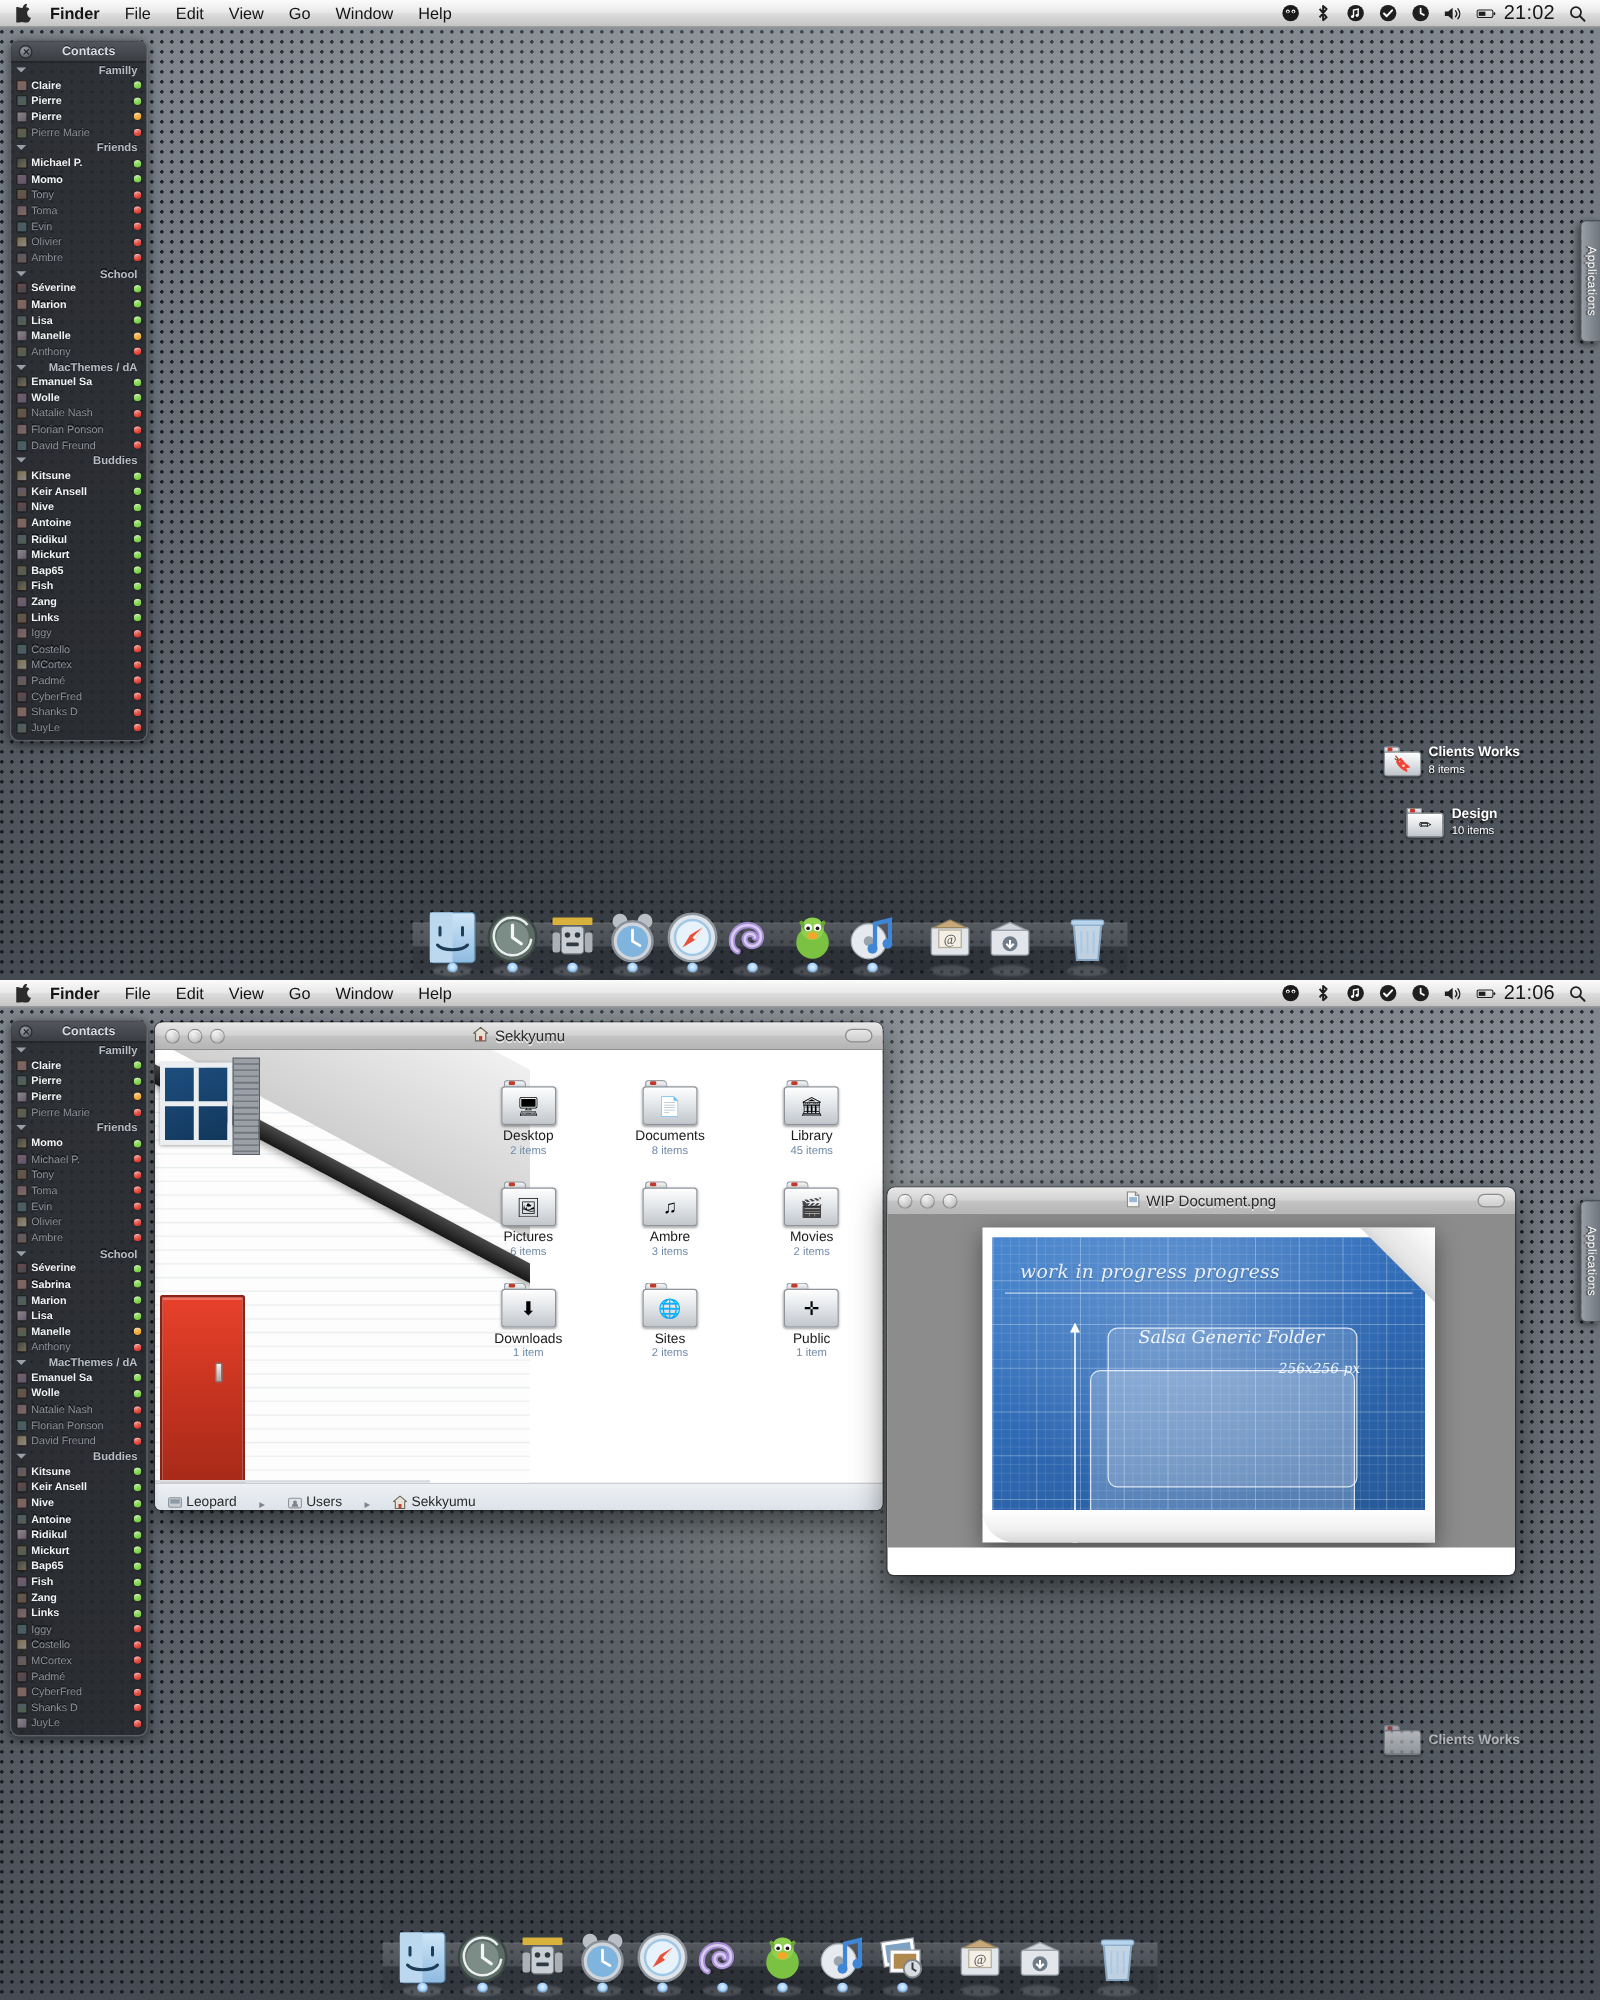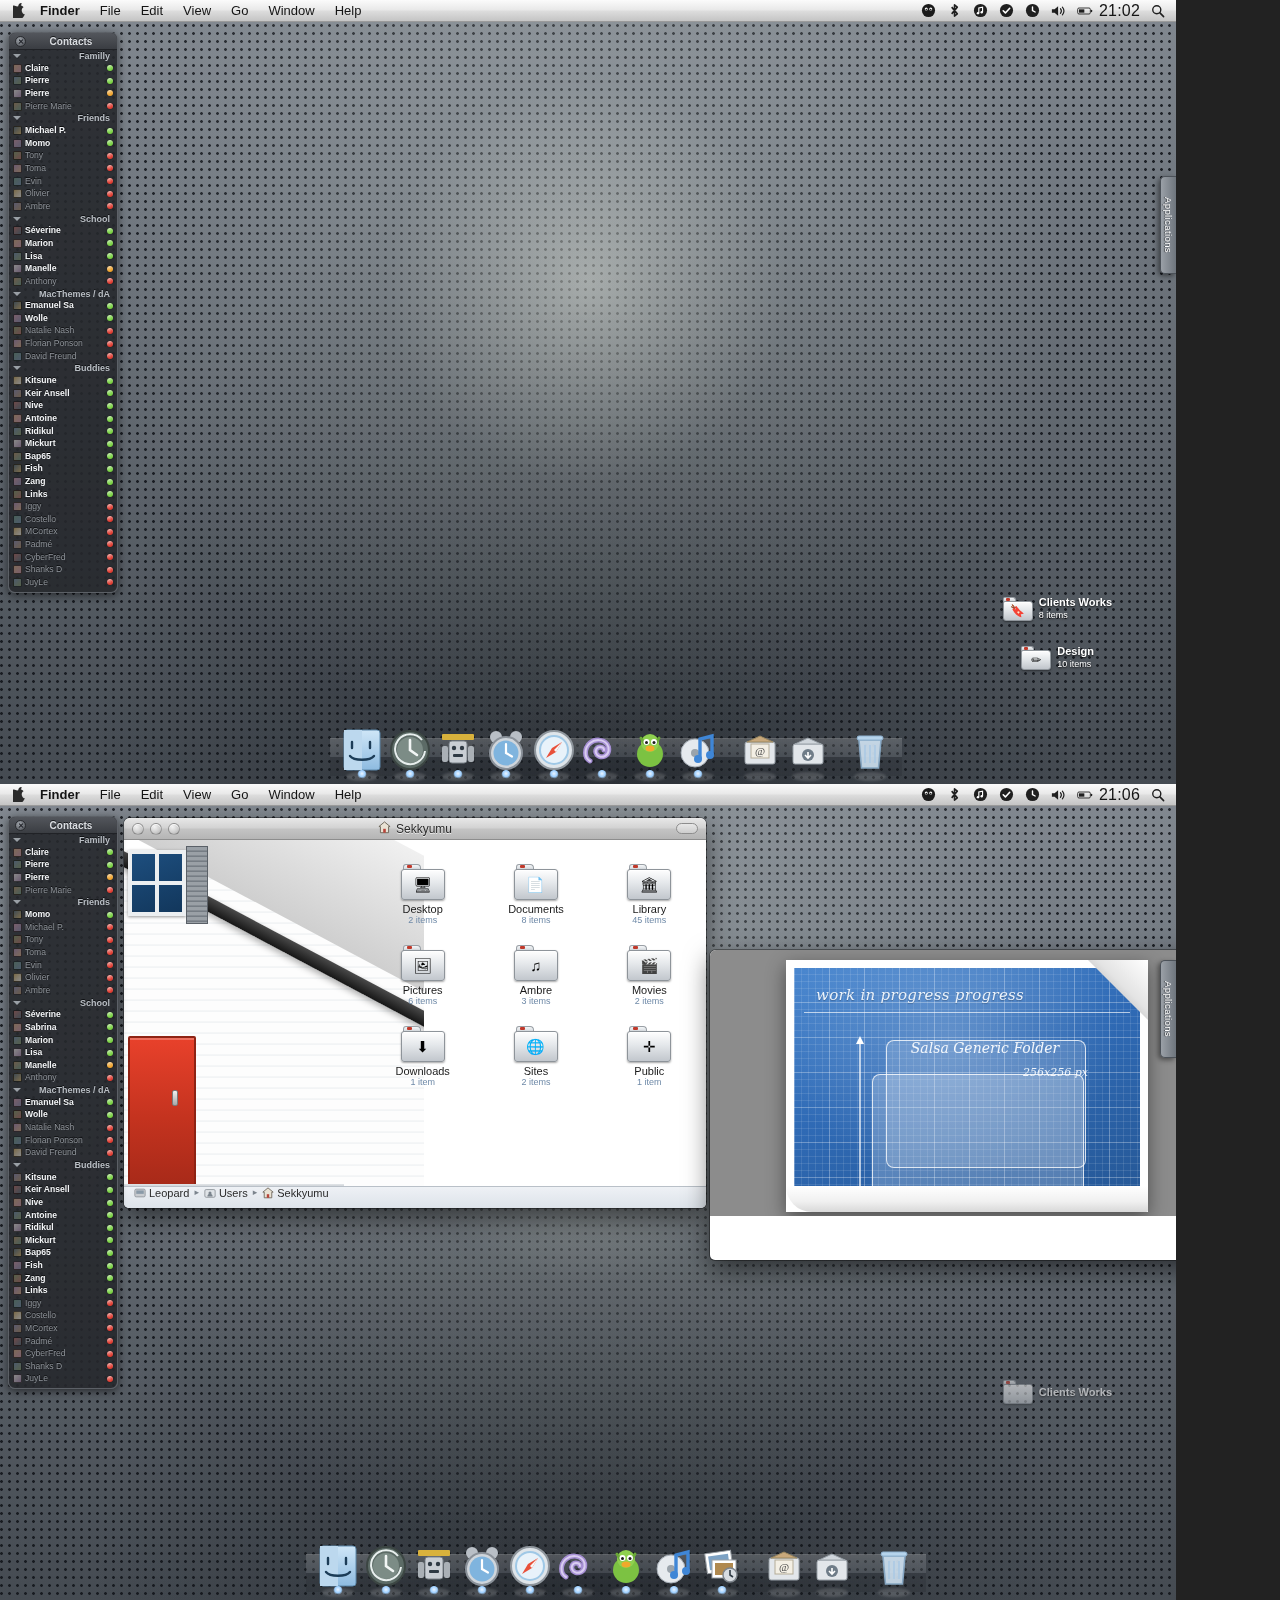--- a/index.html
+++ b/index.html
@@ -1,21 +1,21 @@
 <!DOCTYPE html>
 <html><head>
 <meta charset="utf-8">
 <style>
   * { margin:0; padding:0; box-sizing:border-box; }
   html,body { width:1280px; height:1600px; overflow:hidden;
     font-family:"Liberation Sans", sans-serif; }
   body { background:#222; }
 
   
-  .screen { position:absolute; left:0; width:1176px; overflow:hidden;padding-left:20px; }
+  .screen { position:absolute; left:0; width:1280px; overflow:hidden;padding-left:20px; }
   #screen-top    { top:0;   height:784px; }
   #screen-bottom { top:784px; height:816px; }
 
   
   .wall {
     position:absolute; left:0; top:0; width:100%; height:100%;
     background-color:#6c727a;
     background-image:
       radial-gradient(circle at 50% 36%, rgba(240,244,235,.50) 0%, rgba(190,198,196,.22) 26%, rgba(90,96,104,0) 62%),
       radial-gradient(ellipse at 50% 110%, rgba(20,24,30,.55) 0%, rgba(20,24,30,0) 60%),
@@ -162,21 +162,21 @@
   .bigfolder{ position:relative; width:44px; height:36px; }
   .bigfolder .tab{ position:absolute; left:2px; top:0; width:18px; height:6px; border-radius:3px 4px 0 0;
     background:linear-gradient(180deg,#f4f6f8,#cfd4d9); border:1px solid #9aa0a6; border-bottom:none; }
   .bigfolder .nub{ position:absolute; left:6px; top:1px; width:5px;height:3px;background:#c0392b;border-radius:1px; z-index:4;}
   .bigfolder .body{ position:absolute; left:0; top:5px; width:44px; height:31px; border-radius:3px;
     background:linear-gradient(180deg,#fefefe 0%,#e6e9ec 42%,#c2c7cd 100%);
     border:1px solid #8e949a; box-shadow:inset 0 1px 0 #fff, 0 1px 2px rgba(0,0,0,.35); }
   .bigfolder .emb{ position:absolute; left:0; top:6px; width:44px; height:29px;
     display:flex; align-items:center; justify-content:center; z-index:3; }
 
-  .pathbar{ height:22px; display:flex; align-items:flex-start; gap:5px; padding:0 10px;
+  .pathbar{ height:22px; display:flex; align-items:flex-end; gap:18px; padding:0 10px;
     background:linear-gradient(180deg,#eef1f5 0%,#dde3ea 100%);
     border-top:1px solid #b9c0c8; font-size:11px; color:#2a2a2a; }
   .pathbar .sep{ color:#7b848d; font-size:9px; }
   .pathbar .pi{ display:flex; align-items:center; gap:3px; }
 
   
   .house{ position:absolute; left:0; top:0; width:300px; height:100%; overflow:hidden; }
   .house .wallbg{ position:absolute; left:0; top:18px; width:300px; height:100%;
     background:repeating-linear-gradient(180deg,#fdfdfd 0px,#fdfdfd 9px,#eceff1 10px,#f8f9fa 11px); }
   .house .roof{ position:absolute; left:-30px; top:-40px; width:420px; height:120px;
@@ -1166,20 +1166,40 @@
         <svg width="12" height="12" viewBox="0 0 14 14">
             <path d="M7 1L1 6h1.6v6.6h8.8V6H13z" fill="#e8e2d4" stroke="#6a6458" stroke-width="1" stroke-linejoin="round"></path>
             <rect x="5.6" y="8.4" width="2.8" height="4.2" fill="#b8443a"></rect>
           </svg>
         <span>Sekkyumu</span>
       </div>
     </div>
   </div>
 
   <div class="win" style="left:710px; top:166px; width:502px; height:310px;">
+    <div class="titlebar">
+      <div class="tl-buttons">
+        <div class="tlb"></div>
+        <div class="tlb"></div>
+        <div class="tlb"></div>
+      </div>
+      <div class="tl-title">
+        <span>
+          <svg width="11" height="13" viewBox="0 0 12 14">
+              <path d="M1 .5h7l3 3v10H1z" fill="#f4f4f4" stroke="#8a8a8a"></path>
+              <path d="M8 .5v3h3" fill="#d9d9d9" stroke="#8a8a8a"></path>
+              <rect x="2.6" y="5" width="6.8" height="4.4" fill="#9ab6d6"></rect>
+            </svg>
+        </span>
+        <span>WIP Document.png</span>
+      </div>
+      <div class="tl-right">
+        <div class="tl-pill"></div>
+      </div>
+    </div>
 
     <div class="viewer-body" style="height:266px;">
       <div class="sheet" style="left:76px; top:10px; width:362px; height:252px;">
         <div class="blue">
           <div class="bp-title">work in progress progress</div>
           <div class="bp-rule"></div>
           <div class="bp-sub">Salsa Generic Folder</div>
           <div class="bp-dim-main">256x256 px</div>
 
           <div class="bp-folder" style="left:92px; top:72px; width:200px; height:128px;"></div>

